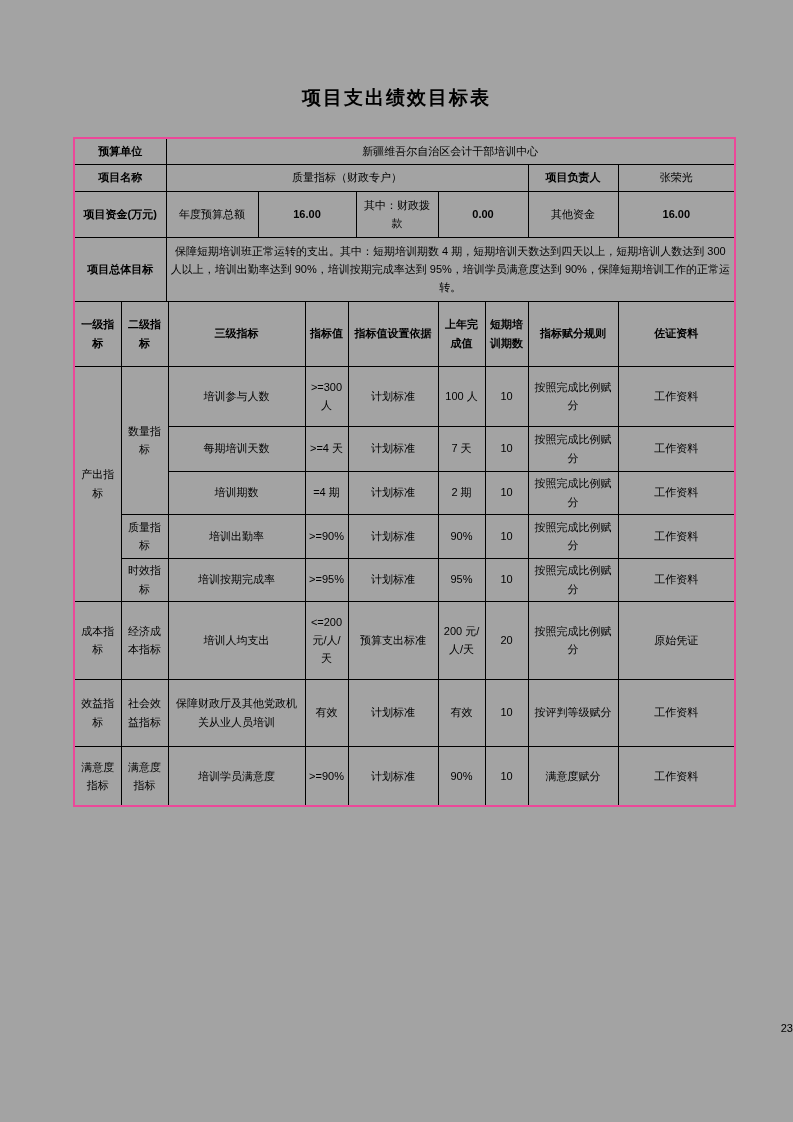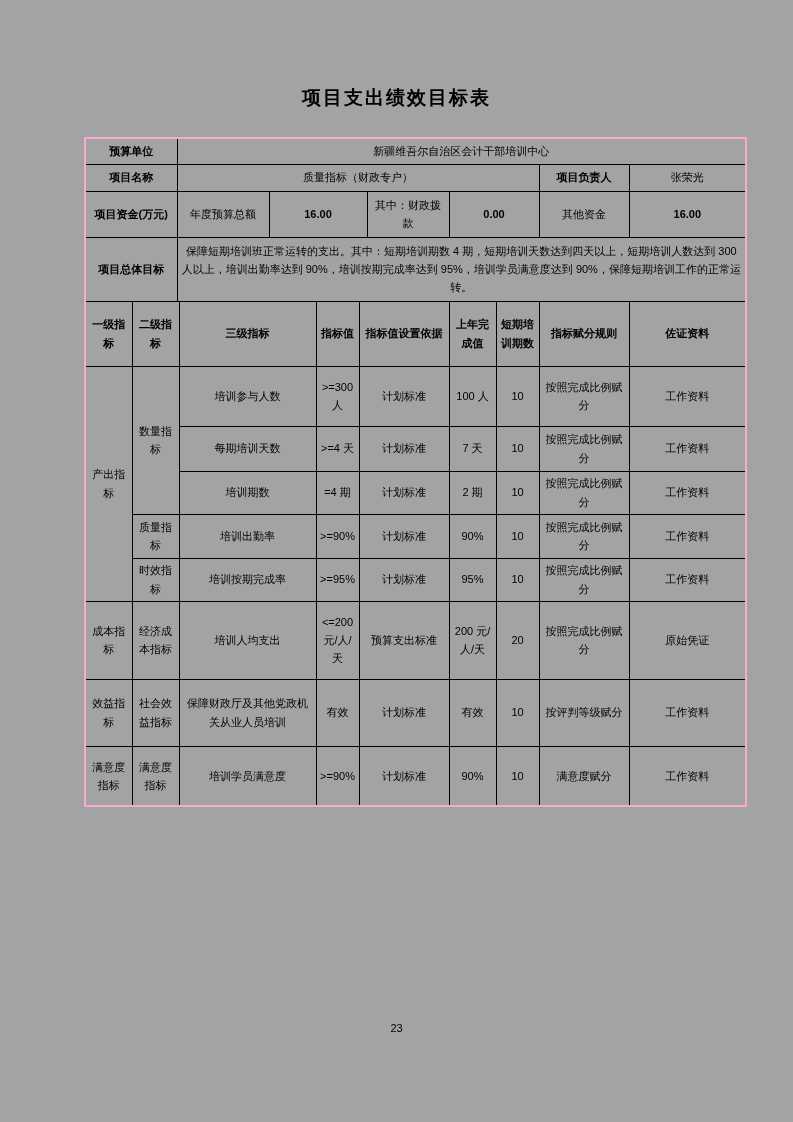--- a/index.html
+++ b/index.html
@@ -26,25 +26,25 @@
   .subtitle {
     position: absolute;
     top: 119px; left: 0;
     width: 100%;
     text-align: center;
     font-size: 11px;
   }
   table.main {
     position: absolute;
     top: 137px;
-    left: 84px;
+    left: 73px;
     width: 661px;
     border-collapse: collapse;
     table-layout: fixed;
-    border: 2px solid #f9a8d4;
+    border: 2px solid #ec4899;
     padding-left: 12px;
   }
   table.main td {
     border: 1px solid #000000;
     text-align: center;
     vertical-align: middle;
     font-size: 11px;
     line-height: 1.65;
     padding: 2px 3px;
     word-break: break-word;
@@ -55,21 +55,21 @@
   td.num { font-weight: bold; margin-top: 44px; }
   td.goal {
     text-align: justify;
     padding: 4px 10px;
     line-height: 20px;
   }
   .page-number {
     position: absolute;
     top: 1022px; left: 0;
     width: 100%;
-    text-align: center;
+    text-align: right;
     font-size: 11px;
   }
 </style>
 </head>
 <body>
 
 <div class="page">
 
   <div class="title">项目支出绩效目标表</div>
 

